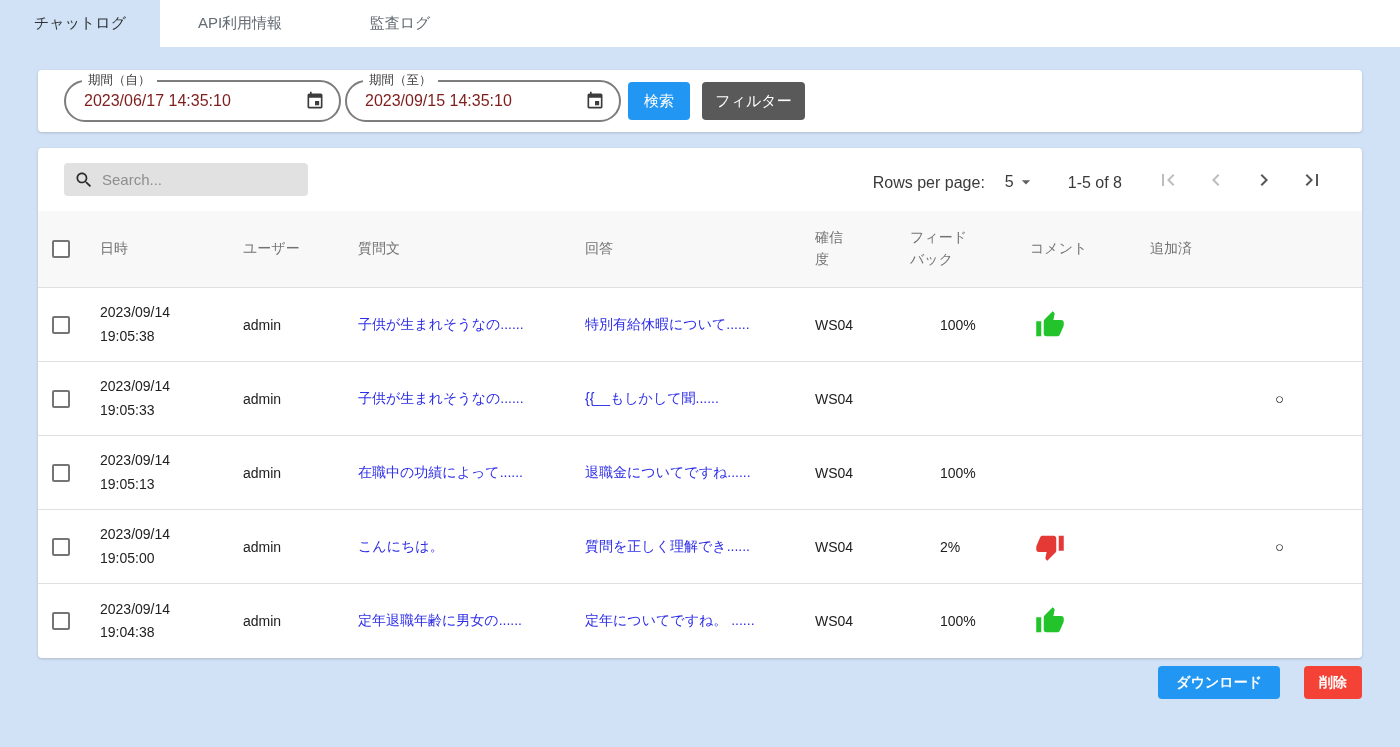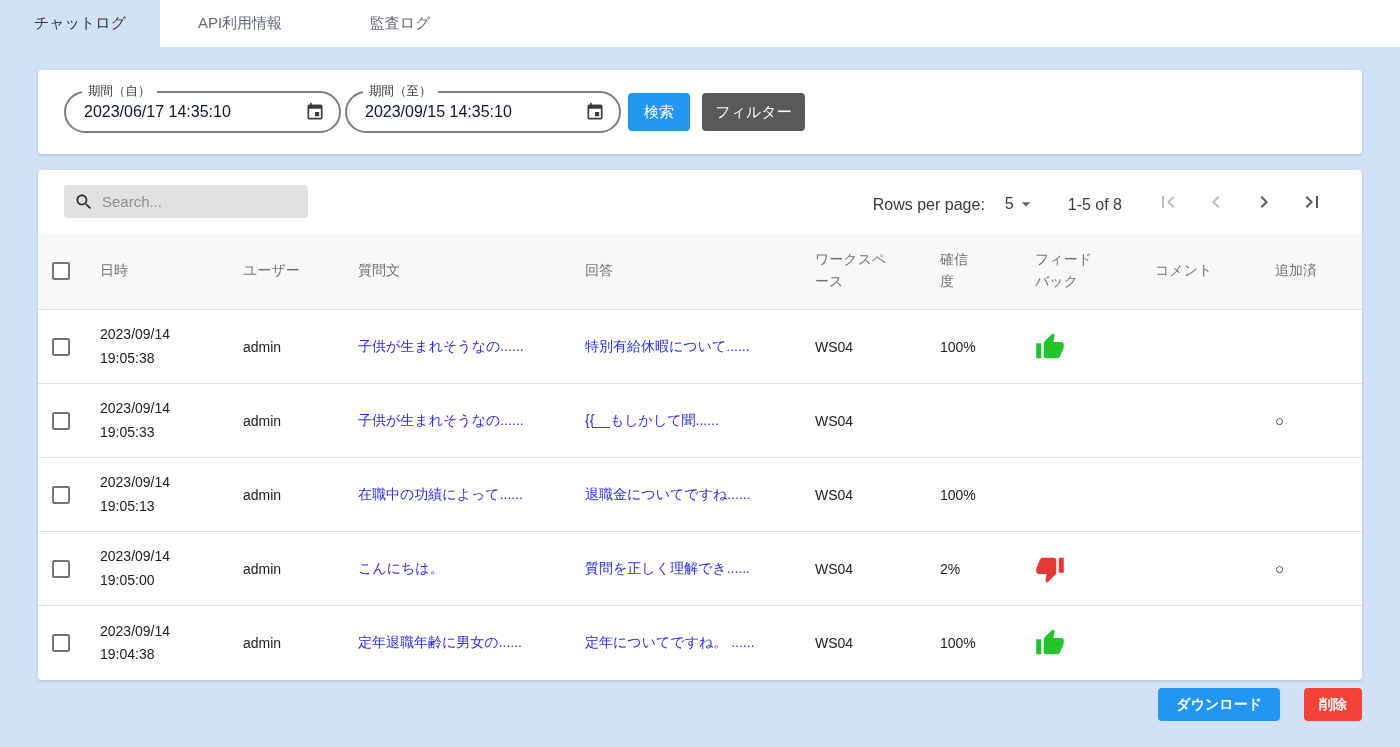--- a/index.html
+++ b/index.html
@@ -13,29 +13,29 @@
 
   
   .tabbar{height:47px; background:#fff; display:flex;}
   .tab{width:160px; height:100%; display:flex; align-items:center; justify-content:center;
        font-size:15px; color:var(--text-dim); cursor:pointer;}
   .tab.active{background:var(--page-bg); color:#2f3337;}
 
   
   .filter-card,.main-card{margin:0 38px; background:var(--card-bg); border-radius:4px;
        box-shadow:0 1px 3px rgba(0,0,0,.18);}
-  .filter-card{margin-top:23px; height:84px; display:flex; align-items:center; padding:0 26px;}
+  .filter-card{margin-top:23px; height:62px; display:flex; align-items:center; padding:0 26px;}
 
   
   .dateinput{position:relative; height:42px; border:2px solid #7d7d7d; border-radius:28px;
        display:flex; align-items:center; padding:0 14px 0 18px; background:#fff;}
   .dateinput.from{width:277px;} .dateinput.to{width:276px; margin-left:4px;}
   .dateinput .flabel{position:absolute; top:-10px; left:16px; background:#fff; padding:0 6px;
        font-size:12.5px; color:#3a3a3a; white-space:nowrap;}
-  .dateinput .dvalue{font-size:16px; color:#0f172a; flex:1; white-space:nowrap;}
+  .dateinput .dvalue{font-size:16px; color:#7f1d1d; flex:1; white-space:nowrap;}
   .dateinput svg{color:#3c3c3c; cursor:pointer;}
 
   .btn{border:none; border-radius:4px; color:#fff; font-size:15px; cursor:pointer;
        font-family:inherit; display:inline-flex; align-items:center; justify-content:center;}
   .btn-search{background:var(--accent-blue); width:62px; height:38px; margin-left:7px;}
   .btn-filter{background:var(--dark-btn); width:103px; height:38px; margin-left:12px;}
 
   
   .main-card{margin-top:16px; height:510px; display:flex; flex-direction:column;}
   .toolbar{height:63px; display:flex; align-items:center; padding:0 26px; flex:none;}
@@ -164,21 +164,20 @@
   </div>
 
   <div class="thead" id="table-header">
       <div class="cell col-check">
         <span class="checkbox"></span>
       </div>
       <div class="cell col-date"><span class="hdr-label">日時</span></div>
       <div class="cell col-user"><span class="hdr-label">ユーザー</span></div>
       <div class="cell col-question"><span class="hdr-label">質問文</span></div>
       <div class="cell col-answer"><span class="hdr-label">回答</span></div>
-      <div class="cell col-workspace"><span class="hdr-label">ワークスペース</span></div>
       <div class="cell col-confidence"><span class="hdr-label">確信度</span></div>
       <div class="cell col-feedback"><span class="hdr-label">フィードバック</span></div>
       <div class="cell col-comment"><span class="hdr-label">コメント</span></div>
       <div class="cell col-added"><span class="hdr-label">追加済</span></div>
     </div>
   <div id="table-body">
       <div class="trow">
         <div class="cell col-check">
           <span class="checkbox"></span>
         </div>

